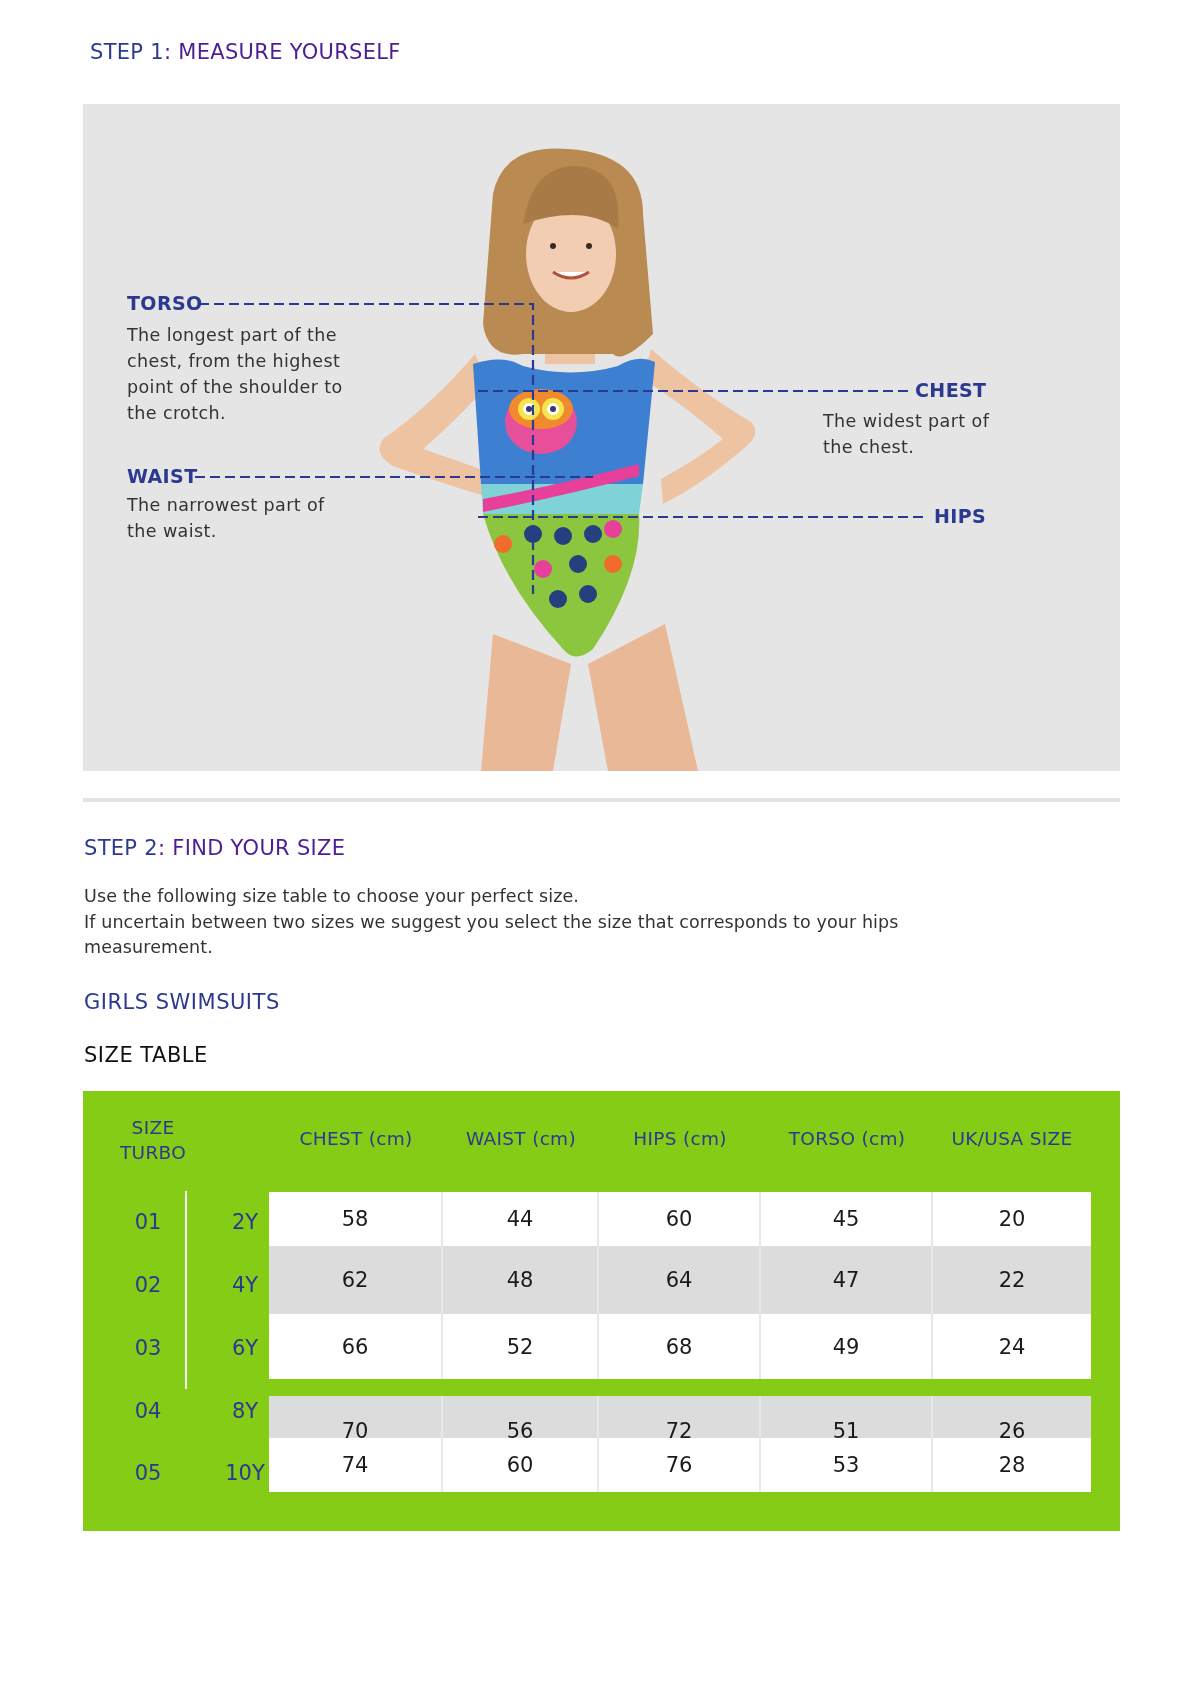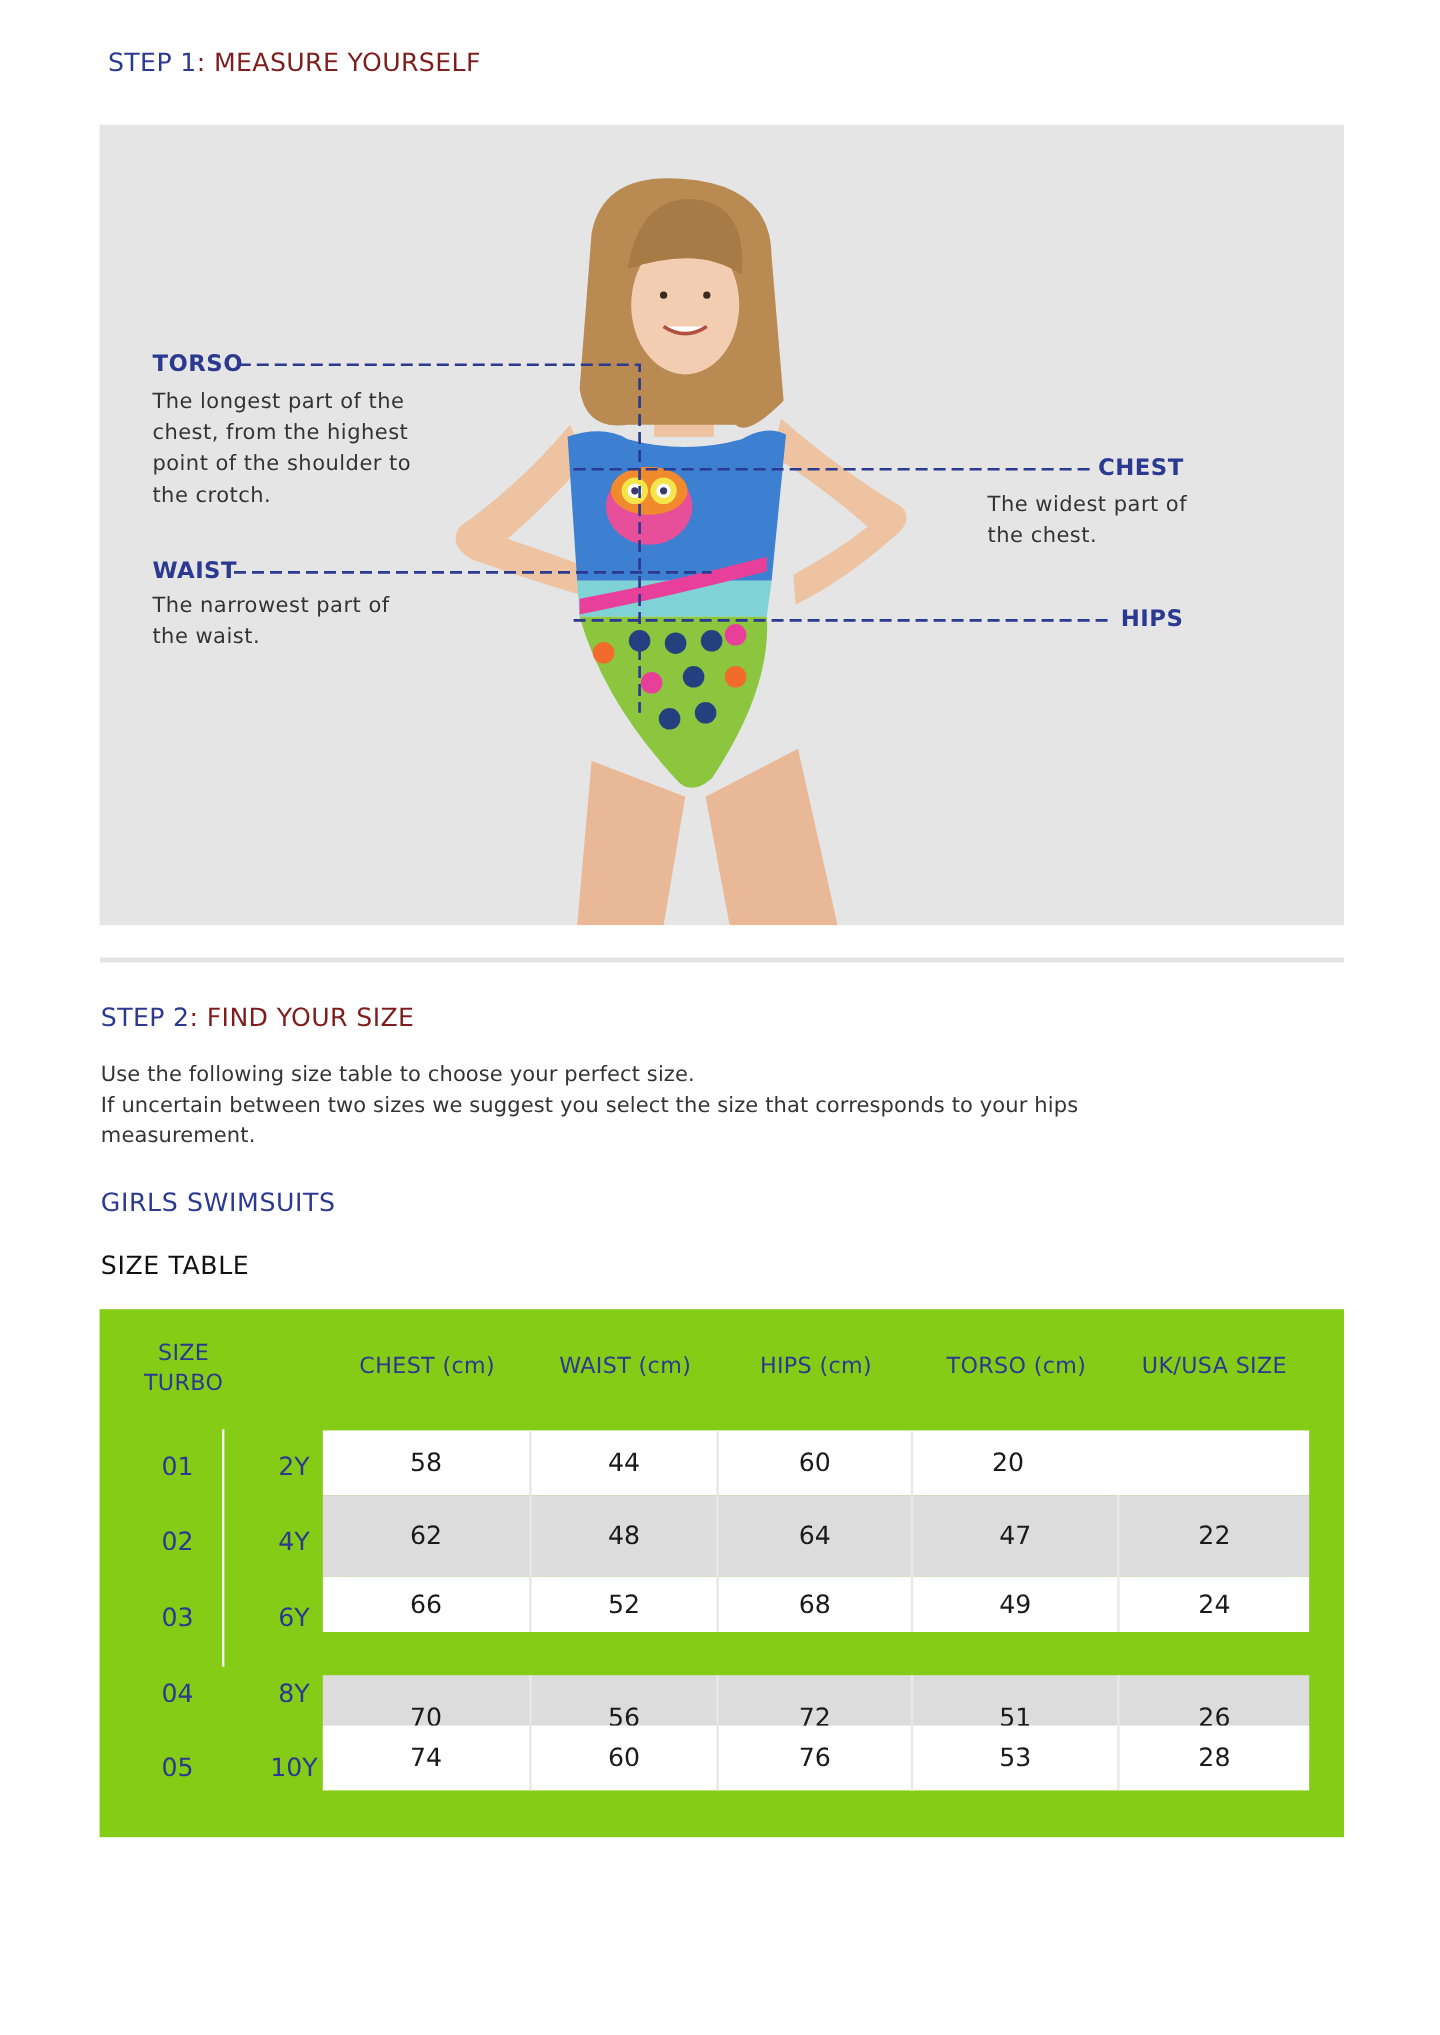--- a/index.html
+++ b/index.html
@@ -1,21 +1,21 @@
 <!DOCTYPE html>
 <html><head>
 <meta charset="utf-8">
 <style>
   * { box-sizing: border-box; margin: 0; padding: 0; }
   html, body { width: 1200px; height: 1696px; background: #ffffff; }
   body { font-family: "DejaVu Sans", "Liberation Sans", sans-serif; color: #1a1a1a; position: relative; overflow: hidden; }
 
   .step-title { position: absolute; font-size: 21px; letter-spacing: 0.3px; font-weight: 400; }
   .step-title .accent { color: #2b3990; }
-  .step-title .rest { color: #7f1d1d; }
+  .step-title .rest { color: #4c1d95; }
 
   
   .figure-panel { position: absolute; left: 83px; top: 104px; width: 1037px; height: 667px; background: #e5e5e5; overflow: hidden; }
 
   .girl { position: absolute; left: 0; top: 0; width: 100%; height: 100%; }
 
   .measure-label { position: absolute; color: #2b3990; font-size: 19px; font-weight: 700; letter-spacing: 0.4px; }
   .measure-desc { position: absolute; color: #333; font-size: 17.5px; line-height: 26px; letter-spacing: 0.4px; }
 
   .divider { position: absolute; left: 83px; top: 798px; width: 1037px; height: 4px; background: #e3e3e3; }
@@ -138,36 +138,37 @@
   <div class="hdr" style="left:850px; top:37px; width:158px;">UK/USA SIZE</div>
 
   <div class="vsep"></div>
 
   <div class="row-id" style="top:119px;">01</div>
   <div class="row-age" style="top:119px;">2Y</div>
   <div class="data-row odd" style="top:101px; height:54px;">
     <div class="data-cell" style="width:174px;">58</div>
     <div class="data-cell" style="width:156px;">44</div>
     <div class="data-cell" style="width:162px;">60</div>
+    <div class="data-cell" style="width:172px;">45</div>
     <div class="data-cell" style="width:158px;">20</div>
   </div>
 
   <div class="row-id" style="top:182px;">02</div>
   <div class="row-age" style="top:182px;">4Y</div>
   <div class="data-row even" style="top:155px; height:68px;">
     <div class="data-cell" style="width:174px;">62</div>
     <div class="data-cell" style="width:156px;">48</div>
     <div class="data-cell" style="width:162px;">64</div>
     <div class="data-cell" style="width:172px;">47</div>
     <div class="data-cell" style="width:158px;">22</div>
   </div>
 
   <div class="row-id" style="top:245px;">03</div>
   <div class="row-age" style="top:245px;">6Y</div>
-  <div class="data-row odd" style="top:223px; height:46px;text-align:right;">
+  <div class="data-row odd" style="top:223px; height:65px;text-align:right;">
     <div class="data-cell" style="width:174px;">66</div>
     <div class="data-cell" style="width:156px;">52</div>
     <div class="data-cell" style="width:162px;">68</div>
     <div class="data-cell" style="width:172px;">49</div>
     <div class="data-cell" style="width:158px;">24</div>
   </div>
 
   <div class="row-id" style="top:308px;">04</div>
   <div class="row-age" style="top:308px;">8Y</div>
   <div class="data-row even" style="top:277px; height:70px;margin-top:28px;">

